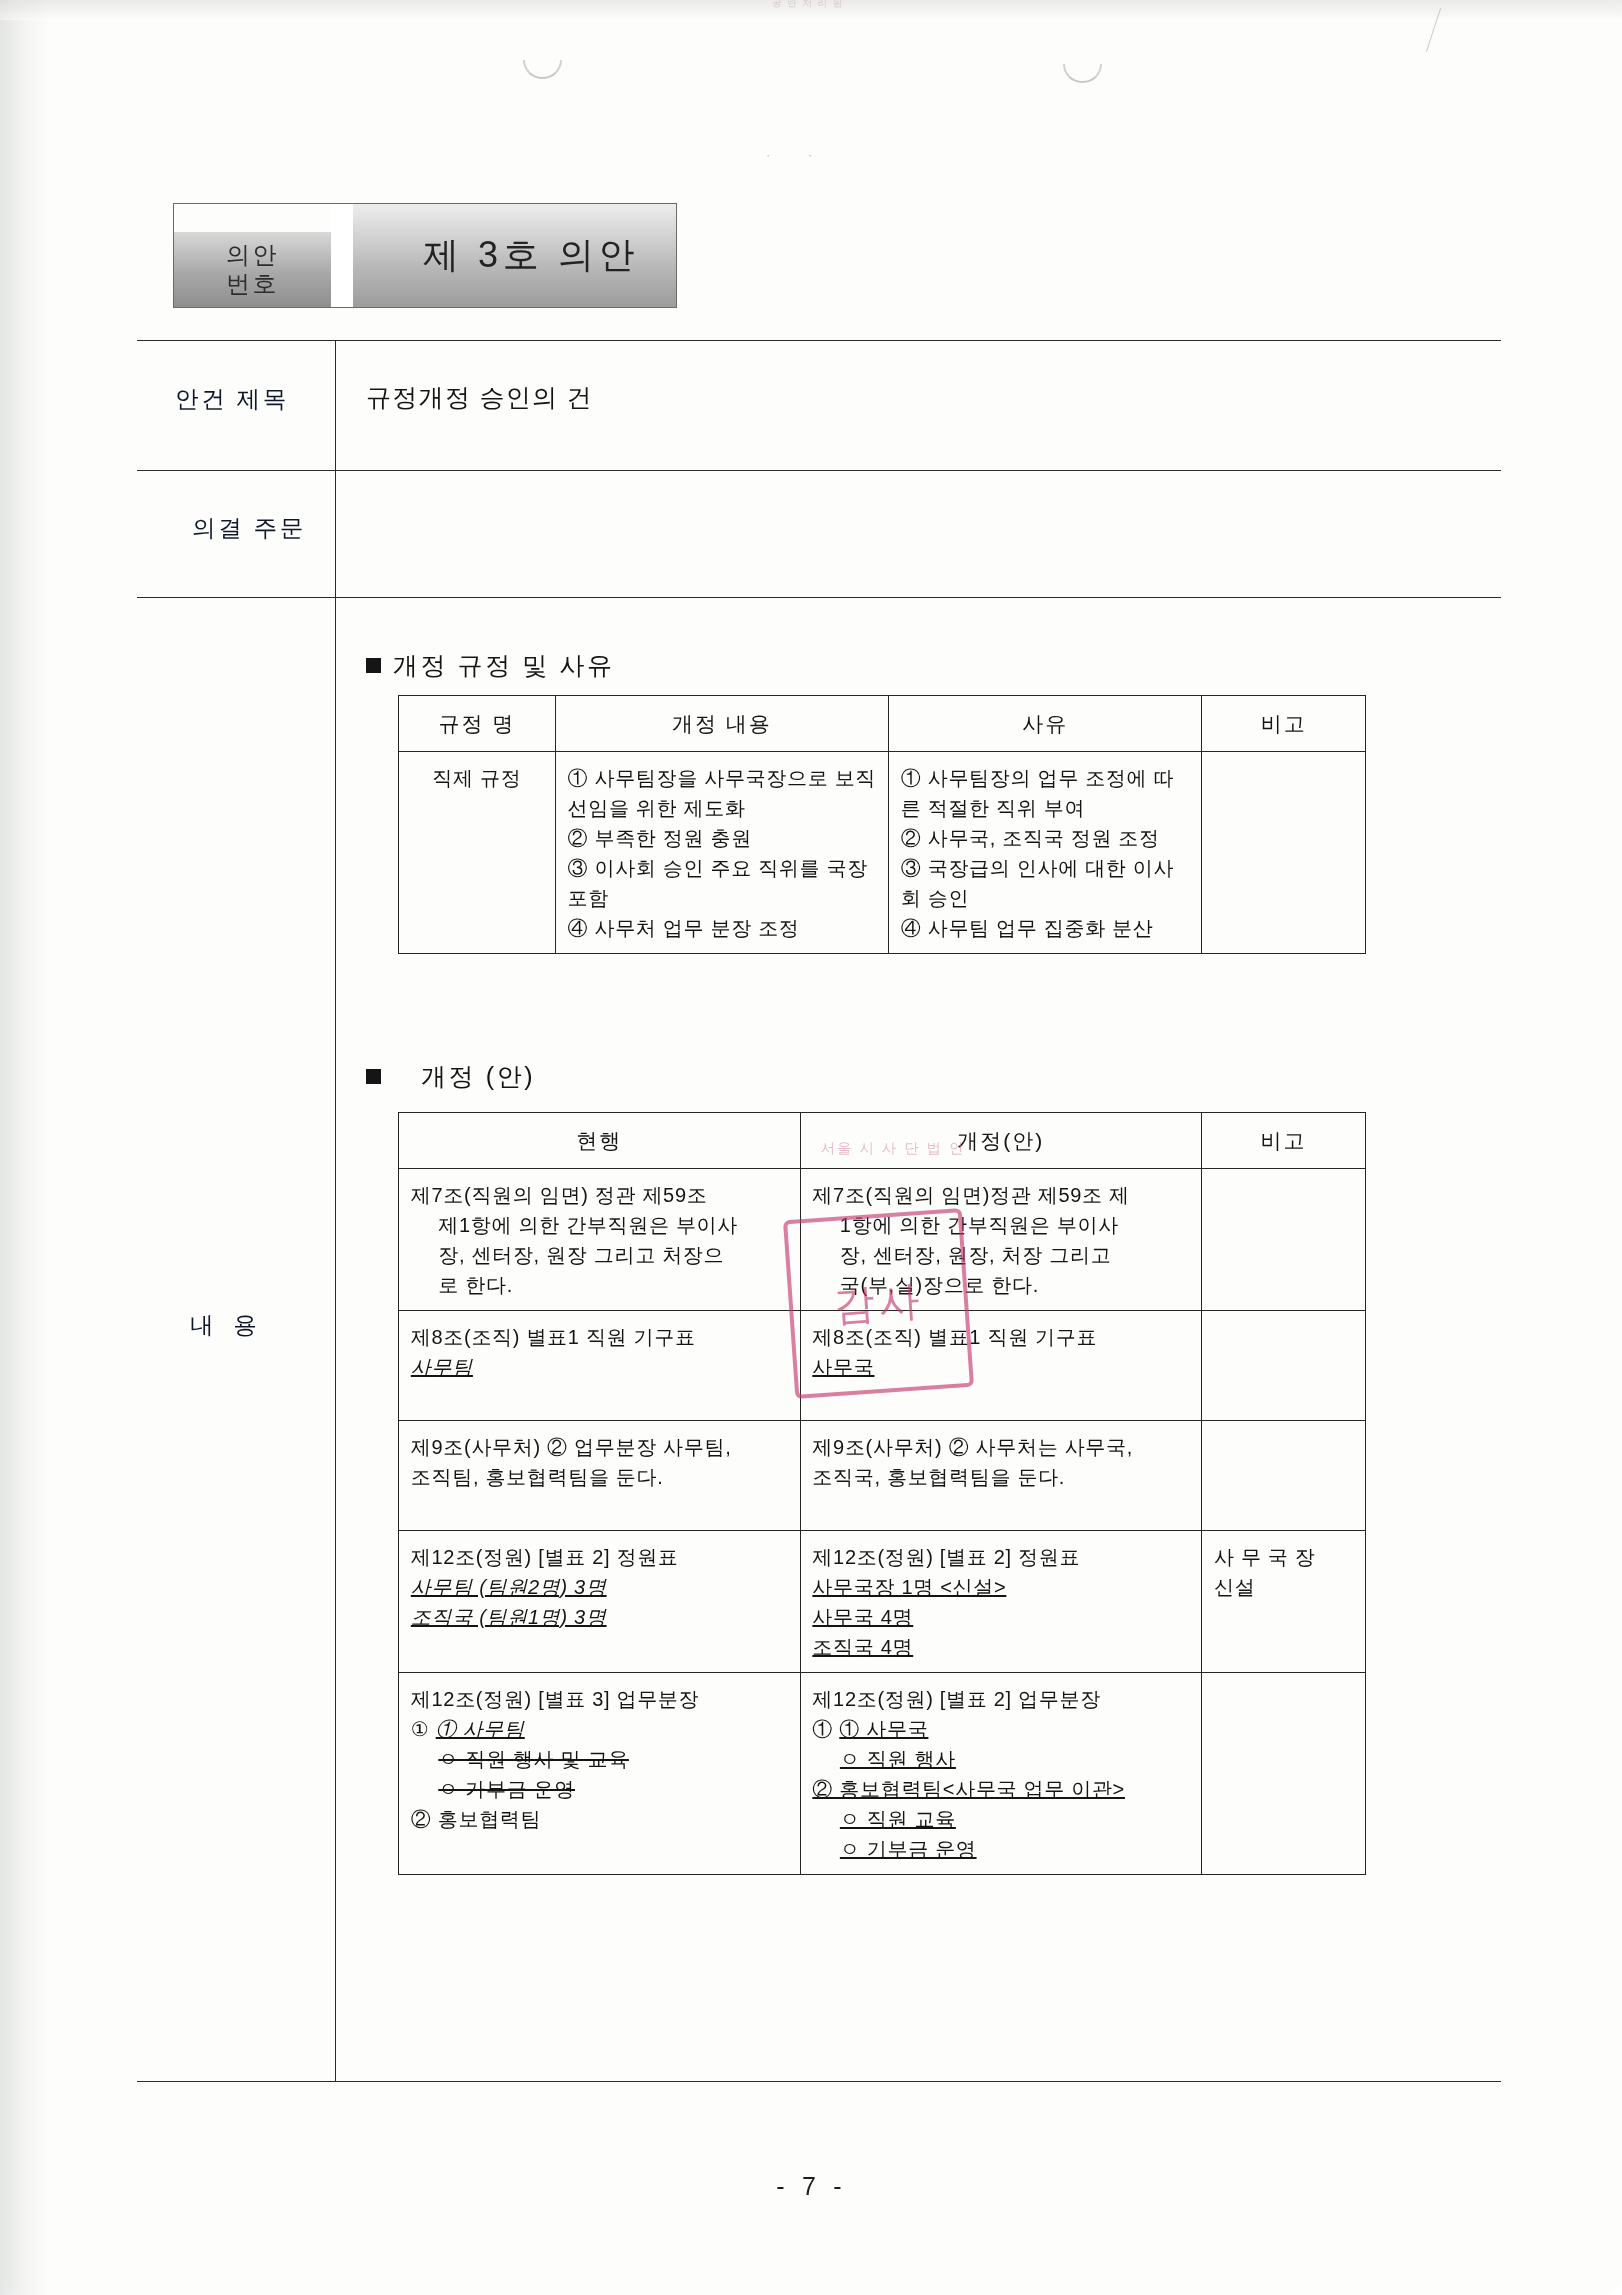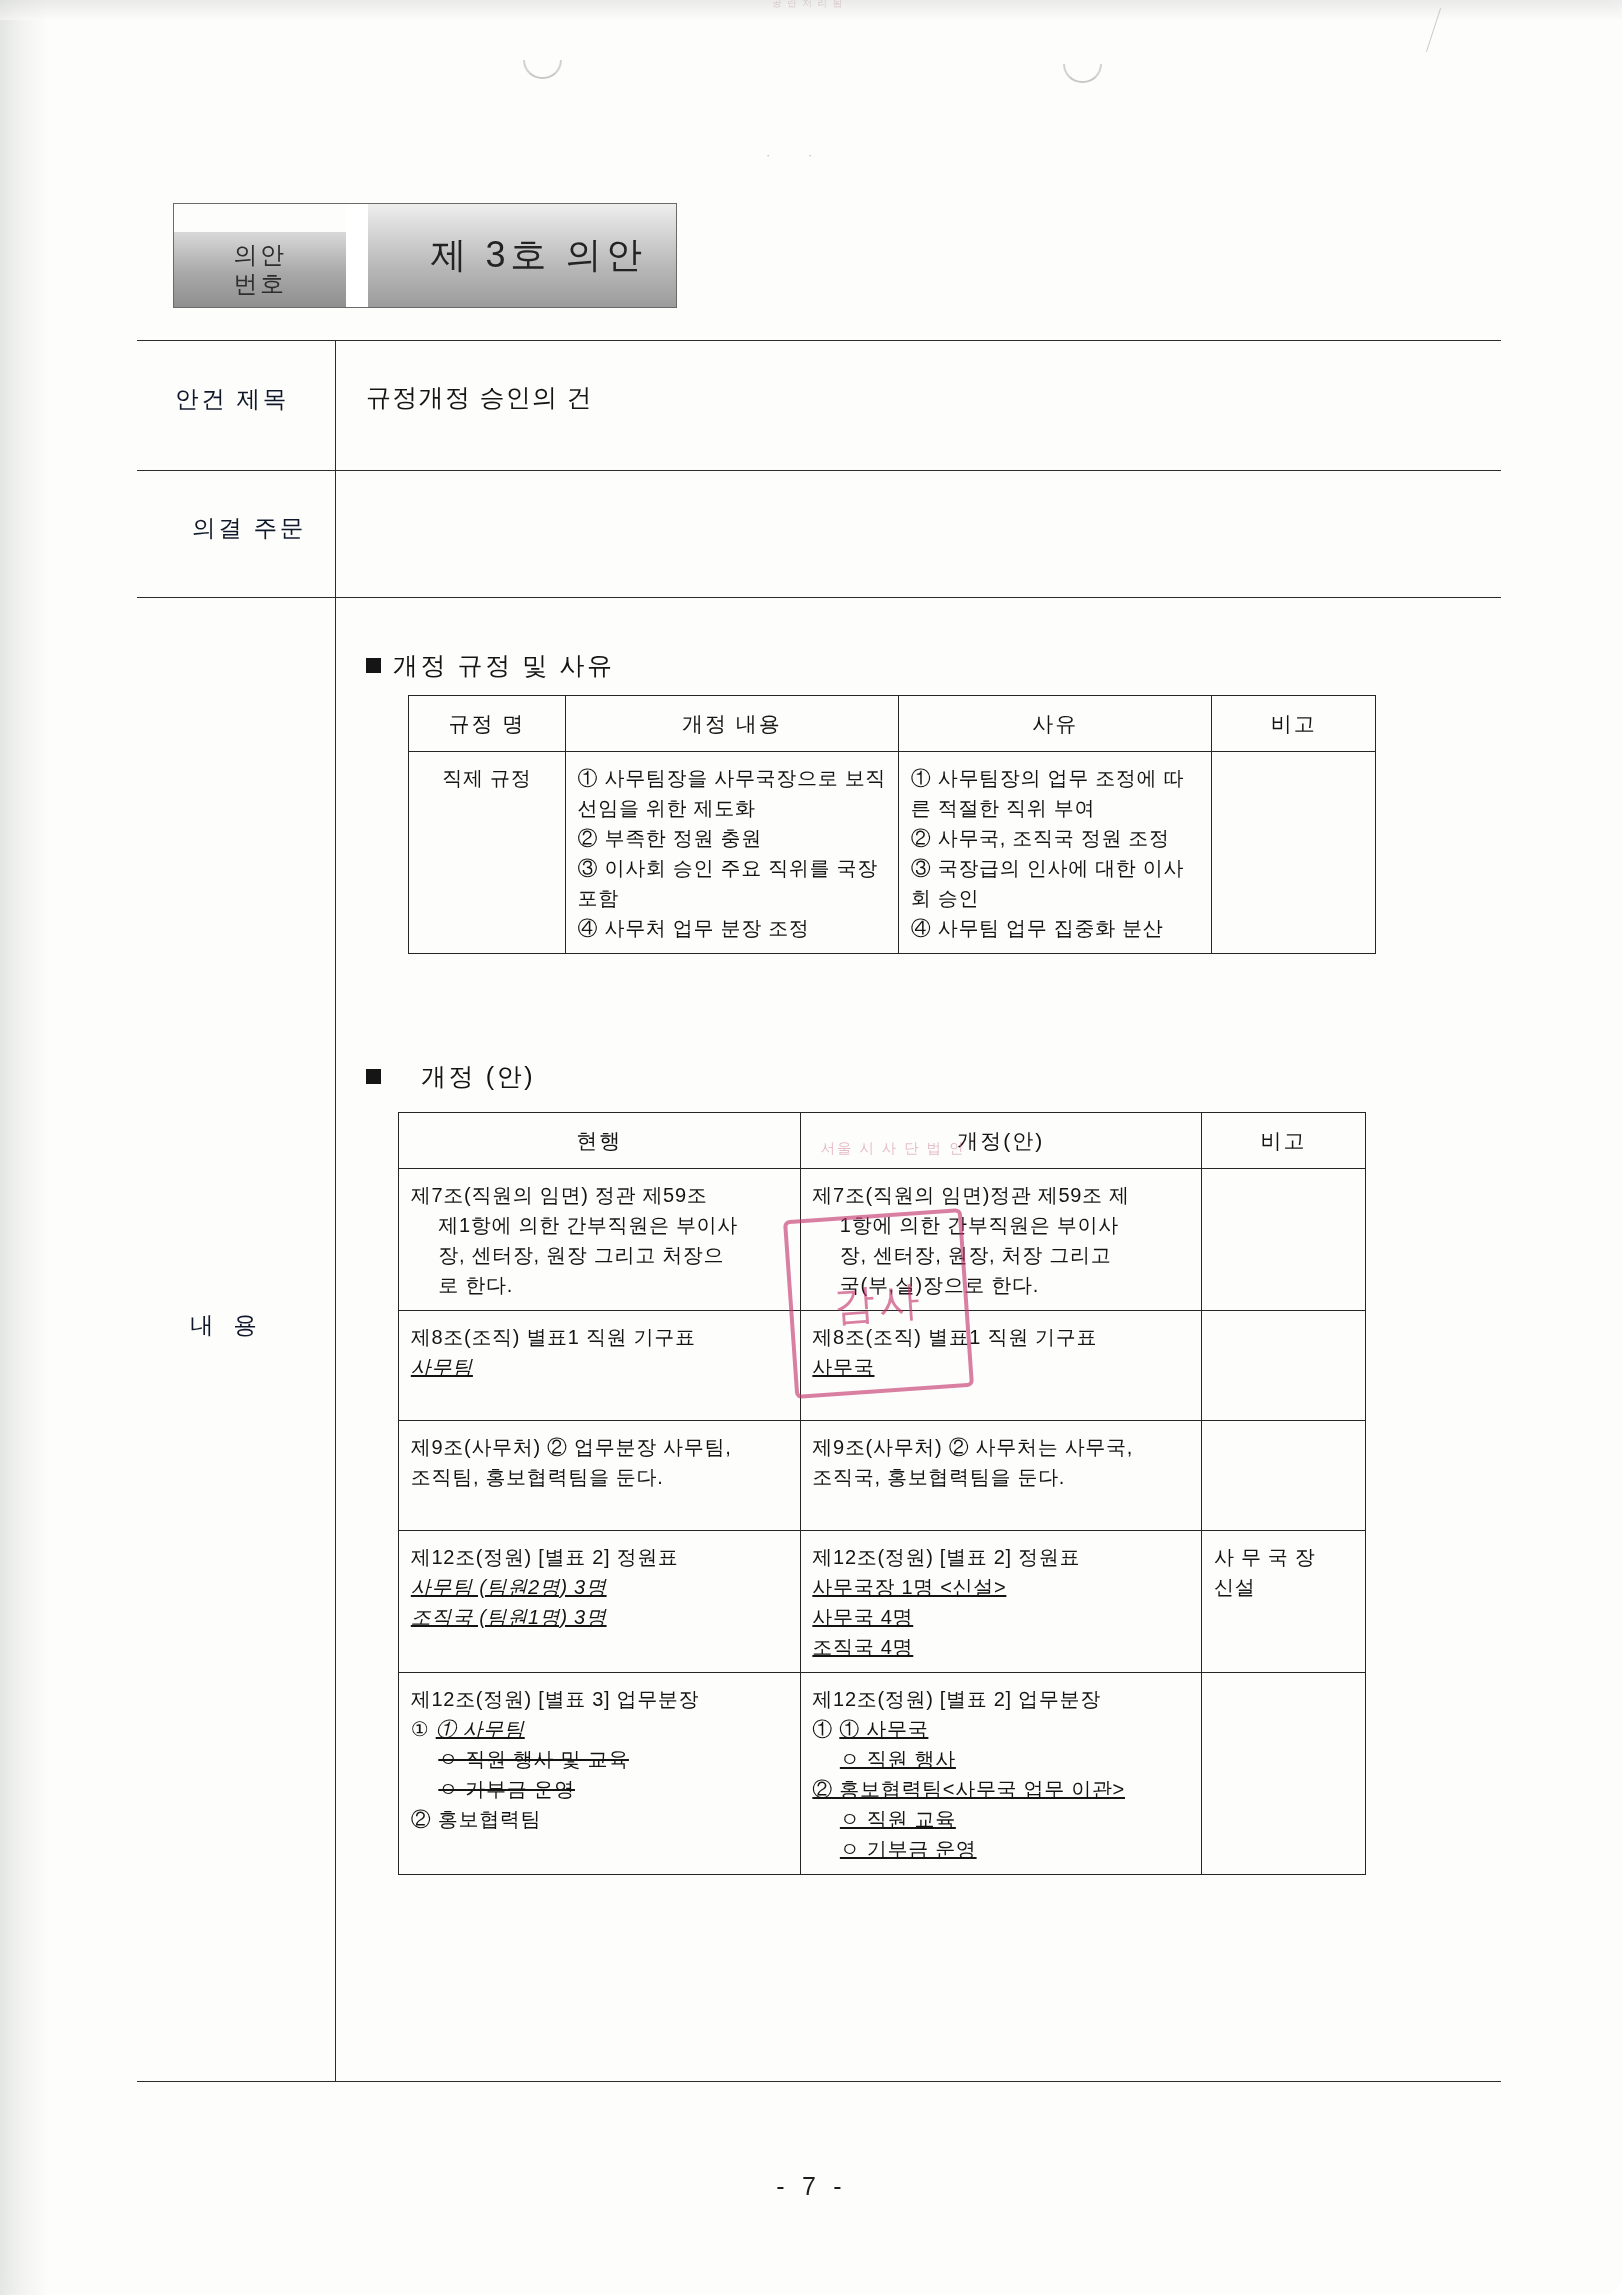--- a/index.html
+++ b/index.html
@@ -75,21 +75,21 @@
     position: absolute;
     left: 173px;
     top: 203px;
     width: 504px;
     height: 105px;
     display: flex;
     border: 1.3px solid #6a6a6a;
     box-sizing: border-box;
   }
   .badge-left {
-    width: 172px;
+    width: 157px;
     background: linear-gradient(180deg,#d9d9d9,#a8a8a8 55%,#8f8f8f);
     display: flex;
     flex-direction: column;
     align-items: center;
     justify-content: center;
     font-size: 24px;
     line-height: 1.18;
     letter-spacing: 2.6px;
     color: #2d2d2d;
     margin-top: 28px;
@@ -267,21 +267,21 @@
 
   <div class="row-label" style="left:192px; top:512px;text-align:center;">의결 주문</div>
 
   <div class="row-label" style="left:190px; top:1309px; letter-spacing:6.5px;">내    용</div>
 
   <div class="sec-head" style="left:366px; top:649px;">
     <span class="sq"></span>
     <span>개정 규정 및 사유</span>
   </div>
 
-  <table class="doc" style="left:408px; top:695px; width:968px;">
+  <table class="doc" style="left:398px; top:695px; width:968px;">
     <colgroup>
       <col style="width:157px">
       <col style="width:334px">
       <col style="width:314px">
       <col style="width:164px">
     </colgroup>
     <tbody>
         <tr>
       <th>규정 명</th>
       <th>개정 내용</th>

